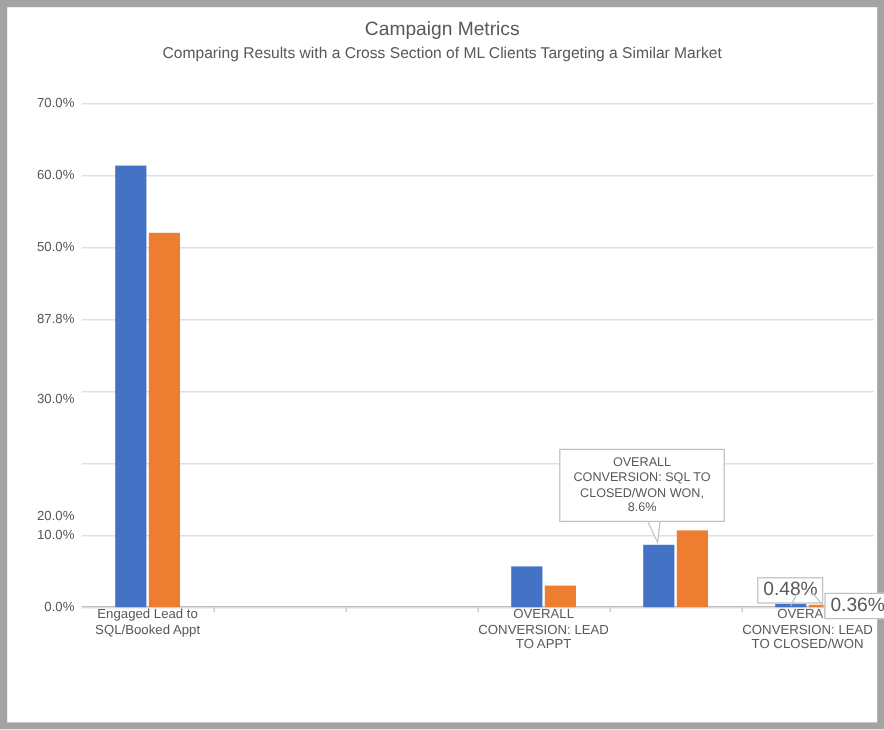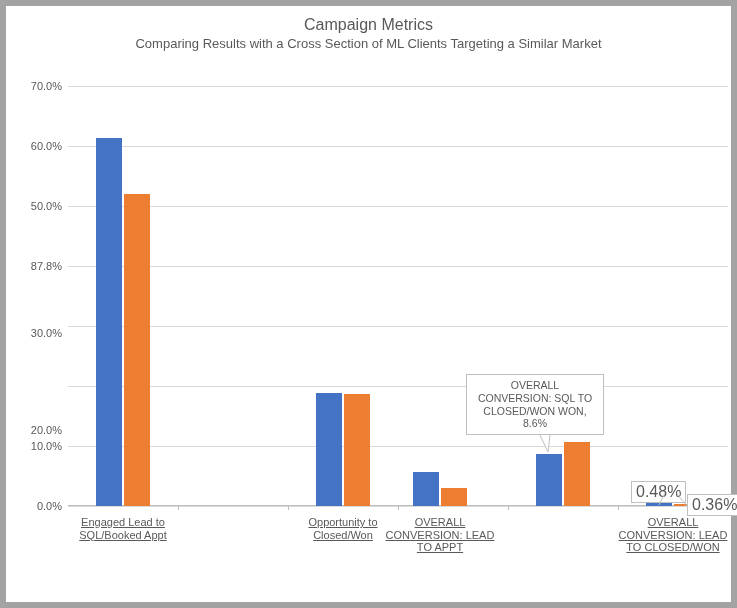--- a/index.html
+++ b/index.html
@@ -58,23 +58,22 @@
   }
   .bar.s0 { background: #4472c4; }
   .bar.s1 { background: #ed7d31; }
   .cat-label {
     position: absolute;
     top: 100%;
     width: 100%;
     text-align: center;
     font-size: 11px;
     color: #595959;
-    padding-top: 10px;
+    padding-top: 0;
     line-height: 1.15;
-    text-decoration: underline;
   }
   .legend {
     position: absolute;
     left: 0;
     bottom: 10px;
     width: 100%;
     text-align: center;
     font-size: 11px;
     color: #595959;
   }
@@ -139,27 +138,22 @@
       <div class="grid-line" style="top: 60px;"></div>
       <div class="y-tick" style="top: 60px;">60.0%</div>
       <div class="grid-line" style="top: 0px;"></div>
       <div class="y-tick" style="top: 0px;">70.0%</div>
       <div class="slot" style="left: 0px; width: 110px;">
         <div class="bar s0" style="left: 28px; width: 26px; height: 367.8px; background: rgb(68, 114, 196);"></div>
         <div class="bar s1" style="left: 56px; width: 26px; height: 312px; background: rgb(237, 125, 49);"></div>
         <div class="cat-label">Engaged Lead to SQL/Booked Appt</div>
       </div>
       <div class="tick-mark" style="left: 110px;"></div>
-      <div class="slot" style="left: 220px; width: 110px;">
-        <div class="bar s0" style="left: 28px; width: 26px; height: 113.4px; background: rgb(68, 114, 196);"></div>
-        <div class="bar s1" style="left: 56px; width: 26px; height: 111.6px; background: rgb(237, 125, 49);"></div>
-        <div class="cat-label">Opportunity to Closed/Won</div>
-      </div>
       <div class="tick-mark" style="left: 220px;"></div>
-      <div class="slot" style="left: 317px; width: 110px;">
+      <div class="slot" style="left: 330px; width: 110px;">
         <div class="bar s0" style="left: 28px; width: 26px; height: 34.2px; background: rgb(68, 114, 196);"></div>
         <div class="bar s1" style="left: 56px; width: 26px; height: 18px; background: rgb(237, 125, 49);"></div>
         <div class="cat-label">OVERALL CONVERSION: LEAD TO APPT</div>
       </div>
       <div class="tick-mark" style="left: 330px;"></div>
       <div class="slot" style="left: 440px; width: 110px;">
         <div class="bar s0" style="left: 28px; width: 26px; height: 51.6px; background: rgb(68, 114, 196);"></div>
         <div class="bar s1" style="left: 56px; width: 26px; height: 64.2px; background: rgb(237, 125, 49);"></div>
       </div>
       <div class="tick-mark" style="left: 440px;"></div>

